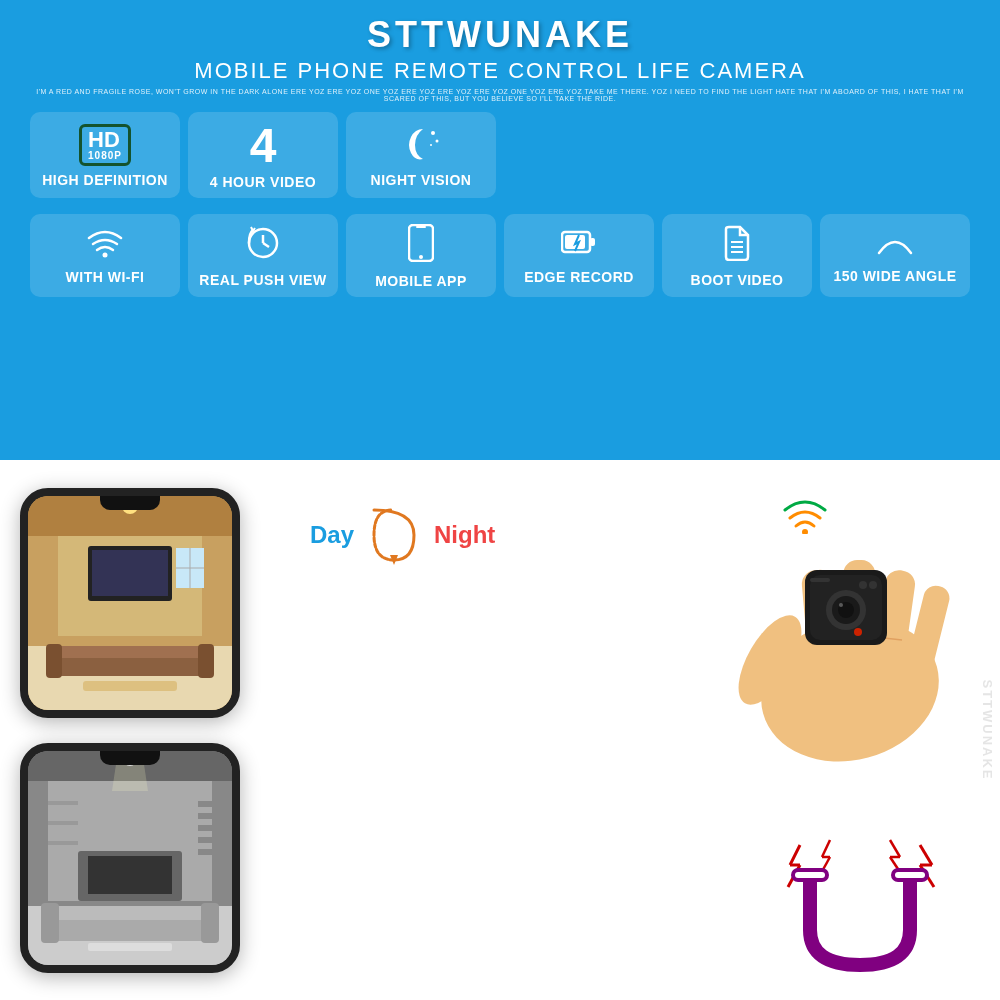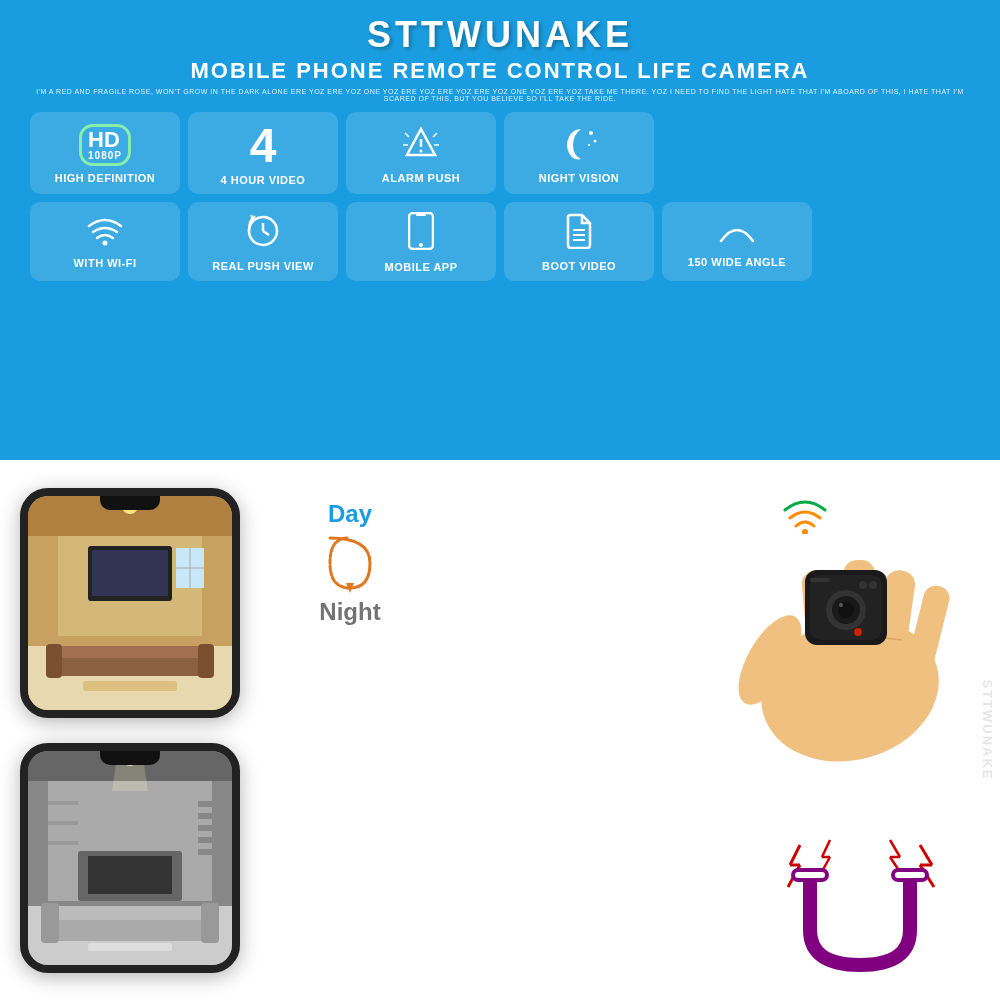--- a/index.html
+++ b/index.html
@@ -25,21 +25,21 @@
       font-size: 36px;
       font-weight: 900;
       letter-spacing: 4px;
       text-shadow: 2px 2px 4px rgba(0,0,0,0.3);
       margin-bottom: 2px;
     }
     .banner-title {
       text-align: center;
       color: #fff;
       font-size: 22px;
-      font-weight: 700;
+      font-weight: 400;
       letter-spacing: 2px;
       margin-bottom: 4px;
     }
     .banner-subtitle {
       text-align: center;
       color: rgba(255,255,255,0.85);
       font-size: 7px;
       letter-spacing: 0.5px;
       margin-bottom: 10px;
     }
@@ -60,30 +60,30 @@
       justify-content: center;
       padding: 10px 4px 8px;
       color: #fff;
     }
     .feature-icon {
       font-size: 32px;
       line-height: 1;
       margin-bottom: 6px;
     }
     .feature-label {
-      font-size: 11px;
+      font-size: 14px;
       font-weight: 700;
       text-align: right;
       letter-spacing: 0.5px;
       color: #fff;
     }
     
     .hd-box {
-      border: 3px solid #86efac;
-      border-radius: 14px;
+      border: 3px solid #14532d;
+      border-radius: 6px;
       padding: 2px 6px;
       display: inline-block;
     }
     .hd-text {
       font-size: 22px;
       font-weight: 900;
       line-height: 1;
     }
     .hd-sub {
       font-size: 10px;
@@ -175,51 +175,36 @@
       </div>
       <div class="feature-label">HIGH DEFINITION</div>
     </div>
 
     <div class="feature-item">
       <div class="feature-icon num4">4</div>
       <div class="feature-label">4 HOUR VIDEO</div>
     </div>
 
 
-    <div class="feature-item">
-      <div class="feature-icon">
-        <svg width="36" height="36" viewBox="0 0 36 36">
-          <polygon points="18,4 32,30 4,30" fill="none" stroke="white" stroke-width="2.5"></polygon>
-          <line x1="18" y1="14" x2="18" y2="22" stroke="white" stroke-width="2.5"></line>
-          <circle cx="18" cy="26" r="1.5" fill="white"></circle>
-
-          <line x1="2" y1="8" x2="6" y2="12" stroke="white" stroke-width="1.5"></line>
-          <line x1="34" y1="8" x2="30" y2="12" stroke="white" stroke-width="1.5"></line>
-          <line x1="0" y1="20" x2="5" y2="20" stroke="white" stroke-width="1.5"></line>
-          <line x1="36" y1="20" x2="31" y2="20" stroke="white" stroke-width="1.5"></line>
-        </svg>
-      </div>
-      <div class="feature-label">ALARM PUSH</div>
-    </div>
 
     <div class="feature-item">
       <div class="feature-icon">
         <svg width="40" height="36" viewBox="0 0 40 36">
           <path d="M22,4 Q14,4 10,12 Q6,20 10,28 Q14,36 22,34 Q14,30 14,20 Q14,10 22,4Z" fill="white"></path>
           <circle cx="32" cy="8" r="2" fill="white"></circle>
           <circle cx="36" cy="16" r="1.5" fill="white"></circle>
           <circle cx="30" cy="20" r="1" fill="white"></circle>
         </svg>
       </div>
       <div class="feature-label">NIGHT VISION</div>
     </div>
 
   </div>
 
-  <div class="feature-grid" style="margin-top:8px;">
+  <div class="feature-grid" style="margin-top:16px;">
 
     <div class="feature-item">
       <div class="feature-icon">
         <svg width="36" height="30" viewBox="0 0 36 30">
           <path d="M2,10 Q18,-2 34,10" fill="none" stroke="white" stroke-width="2.5" stroke-linecap="round"></path>
           <path d="M6,16 Q18,8 30,16" fill="none" stroke="white" stroke-width="2.5" stroke-linecap="round"></path>
           <path d="M10,22 Q18,16 26,22" fill="none" stroke="white" stroke-width="2.5" stroke-linecap="round"></path>
           <circle cx="18" cy="27" r="2.5" fill="white"></circle>
         </svg>
       </div>
@@ -243,20 +228,32 @@
       <div class="feature-icon">
         <svg width="26" height="38" viewBox="0 0 26 38">
           <rect x="1" y="1" width="24" height="36" rx="4" fill="none" stroke="white" stroke-width="2.5"></rect>
           <rect x="8" y="2" width="10" height="2" rx="1" fill="white"></rect>
           <circle cx="13" cy="33" r="2" fill="white"></circle>
         </svg>
       </div>
       <div class="feature-label">MOBILE APP</div>
     </div>
 
+    <div class="feature-item">
+      <div class="feature-icon">
+        <svg width="36" height="30" viewBox="0 0 36 30">
+          <rect x="1" y="4" width="28" height="20" rx="3" fill="none" stroke="white" stroke-width="2.5"></rect>
+          <rect x="29" y="10" width="5" height="8" rx="2" fill="white"></rect>
+          <rect x="4" y="7" width="20" height="14" rx="2" fill="white"></rect>
+
+          <polyline points="18,7 14,16 18,14 14,23" fill="none" stroke="#1a9de0" stroke-width="2"></polyline>
+        </svg>
+      </div>
+      <div class="feature-label">EDGE RECORD</div>
+    </div>
 
     <div class="feature-item">
       <div class="feature-icon">
         <svg width="30" height="36" viewBox="0 0 30 36">
           <path d="M4,4 L4,32 Q4,35 7,35 L23,35 Q26,35 26,32 L26,10 L18,2 L7,2 Q4,2 4,4Z" fill="none" stroke="white" stroke-width="2.5"></path>
           <polyline points="18,2 18,10 26,10" fill="none" stroke="white" stroke-width="2.5"></polyline>
           <line x1="9" y1="17" x2="21" y2="17" stroke="white" stroke-width="2"></line>
           <line x1="9" y1="22" x2="21" y2="22" stroke="white" stroke-width="2"></line>
           <line x1="9" y1="27" x2="21" y2="27" stroke="white" stroke-width="2"></line>
         </svg>
@@ -346,30 +343,30 @@
           <rect x="170" y="74" width="20" height="6" fill="#888"></rect>
           <rect x="170" y="86" width="20" height="6" fill="#888"></rect>
           <rect x="170" y="98" width="20" height="6" fill="#888"></rect>
         </svg>
       </div>
     </div>
   </div>
 
   <div class="right-section">
 
-    <div style="position:absolute; left:50px; top:40px; display:flex; flex-direction:column; align-items:center; gap:0px;">
+    <div style="position:absolute; left:50px; top:40px; display:flex; flex-direction:row; align-items:center; gap:0px;">
       <div style="color:#1a9de0; font-size:24px; font-weight:700;">Day</div>
       <svg width="80" height="70" viewBox="0 0 80 70">
 
         <path d="M20,10 Q60,10 60,35 Q60,60 40,60" fill="none" stroke="#e07820" stroke-width="3" stroke-linecap="round"></path>
         <polygon points="36,55 40,65 44,55" fill="#e07820"></polygon>
 
         <path d="M40,60 Q20,60 20,35 Q20,10 38,10" fill="none" stroke="#e07820" stroke-width="3" stroke-linecap="round" stroke-dasharray="4,2"></path>
       </svg>
-      <div style="color:#737373; font-size:24px; font-weight:700;">Night</div>
+      <div style="color:#ef4444; font-size:24px; font-weight:700;">Night</div>
     </div>
 
     <div style="position:absolute; right:170px; top:30px;">
       <svg width="50" height="44" viewBox="0 0 50 44">
         <path d="M5,20 Q25,4 45,20" fill="none" stroke="#00aa44" stroke-width="3" stroke-linecap="round"></path>
         <path d="M10,28 Q25,16 40,28" fill="none" stroke="#ff8c00" stroke-width="3" stroke-linecap="round"></path>
         <path d="M16,36 Q25,28 34,36" fill="none" stroke="#ff8c00" stroke-width="3" stroke-linecap="round"></path>
         <circle cx="25" cy="42" r="3" fill="#ff8c00"></circle>
       </svg>
     </div>

